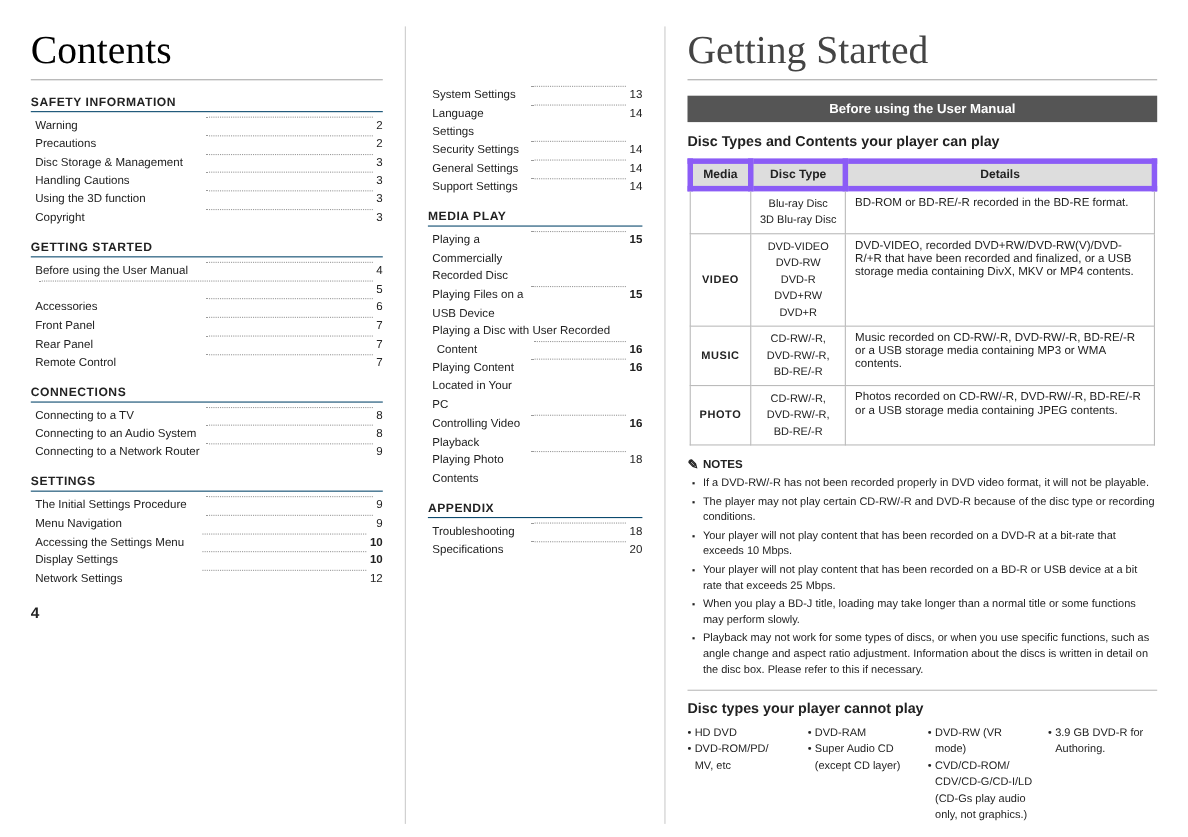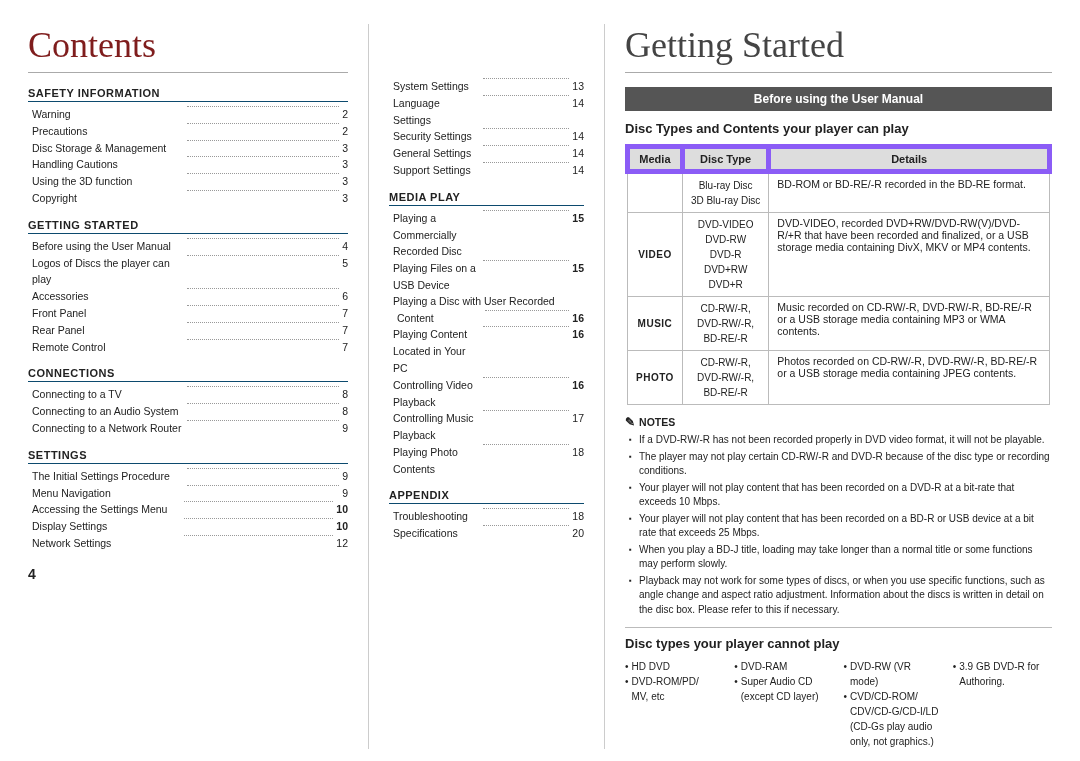--- a/index.html
+++ b/index.html
@@ -20,21 +20,21 @@
     }
     
     .left-col {
       width: 320px;
       flex-shrink: 0;
     }
     .contents-title {
       font-family: Georgia, serif;
       font-size: 36px;
       font-weight: normal;
-      color: #7f1d1d;
+      color: #000000;
       border-bottom: 1px solid #aaa;
       padding-bottom: 6px;
       margin-bottom: 14px;
     }
     .section-header {
       font-size: 11px;
       font-weight: bold;
       text-transform: uppercase;
       letter-spacing: 0.5px;
       margin-top: 12px;
@@ -234,21 +234,20 @@
         <span class="toc-page">3</span>
       </div>
 
     <div class="section-header">GETTING STARTED</div>
     <div class="toc-item">
         <span class="toc-text">Before using the User Manual</span>
         <span class="toc-dots"></span>
         <span class="toc-page">4</span>
       </div>
     <div class="toc-item">
-        <span class="toc-text">Logos of Discs the player can play</span>
         <span class="toc-dots"></span>
         <span class="toc-page">5</span>
       </div>
     <div class="toc-item">
         <span class="toc-text">Accessories</span>
         <span class="toc-dots"></span>
         <span class="toc-page">6</span>
       </div>
     <div class="toc-item">
         <span class="toc-text">Front Panel</span>
@@ -362,25 +361,20 @@
       </div>
     <div class="toc-item">
         <span class="toc-text">Playing Content Located in Your PC</span>
         <span class="toc-dots"></span>
         <span class="toc-page" style="font-weight:bold;">16</span>
       </div>
     <div class="toc-item">
         <span class="toc-text">Controlling Video Playback</span>
         <span class="toc-dots"></span>
         <span class="toc-page" style="font-weight:bold;">16</span>
-      </div>
-    <div class="toc-item">
-        <span class="toc-text">Controlling Music Playback</span>
-        <span class="toc-dots"></span>
-        <span class="toc-page">17</span>
       </div>
     <div class="toc-item">
         <span class="toc-text">Playing Photo Contents</span>
         <span class="toc-dots"></span>
         <span class="toc-page">18</span>
       </div>
 
     <div class="section-header">APPENDIX</div>
     <div class="toc-item">
         <span class="toc-text">Troubleshooting</span>

